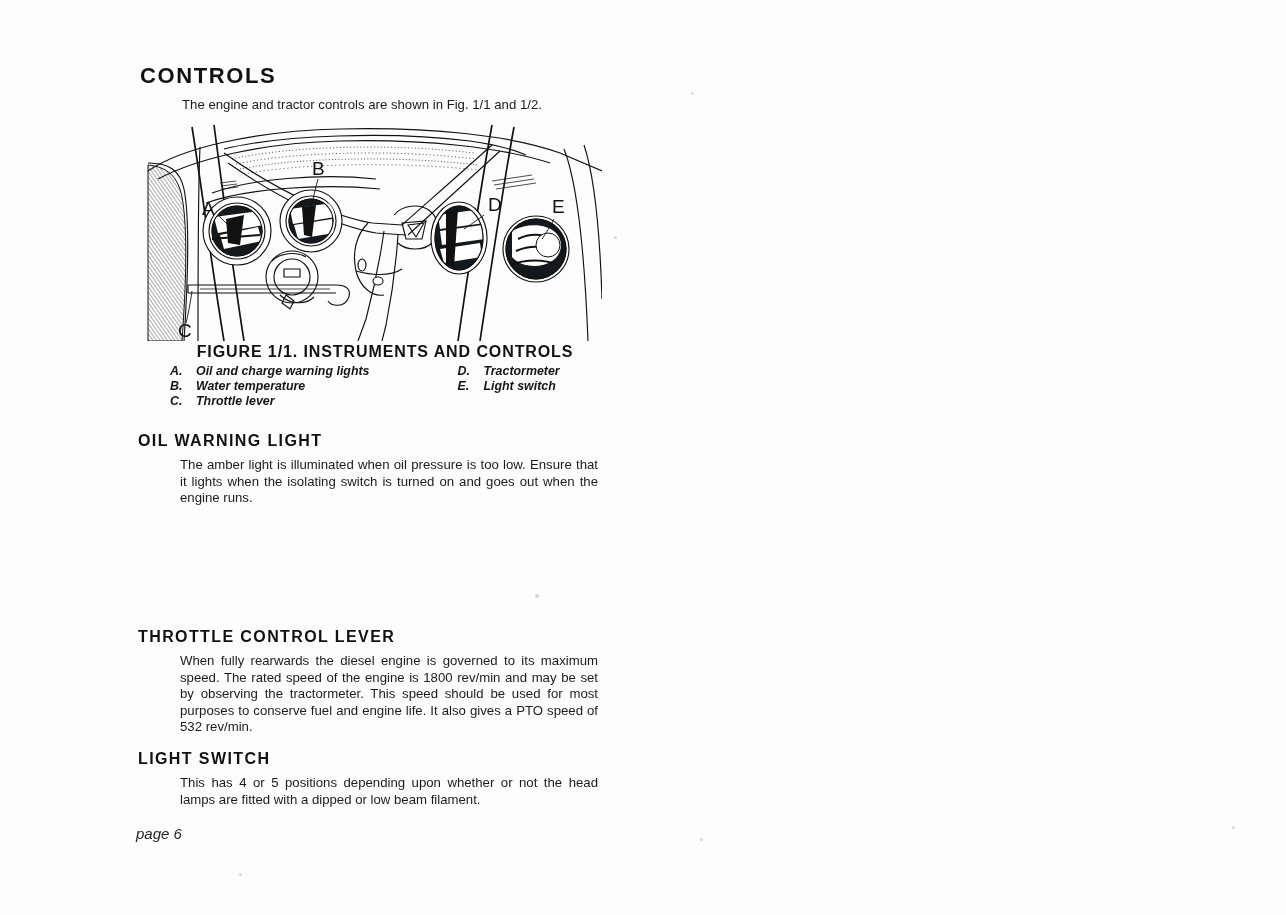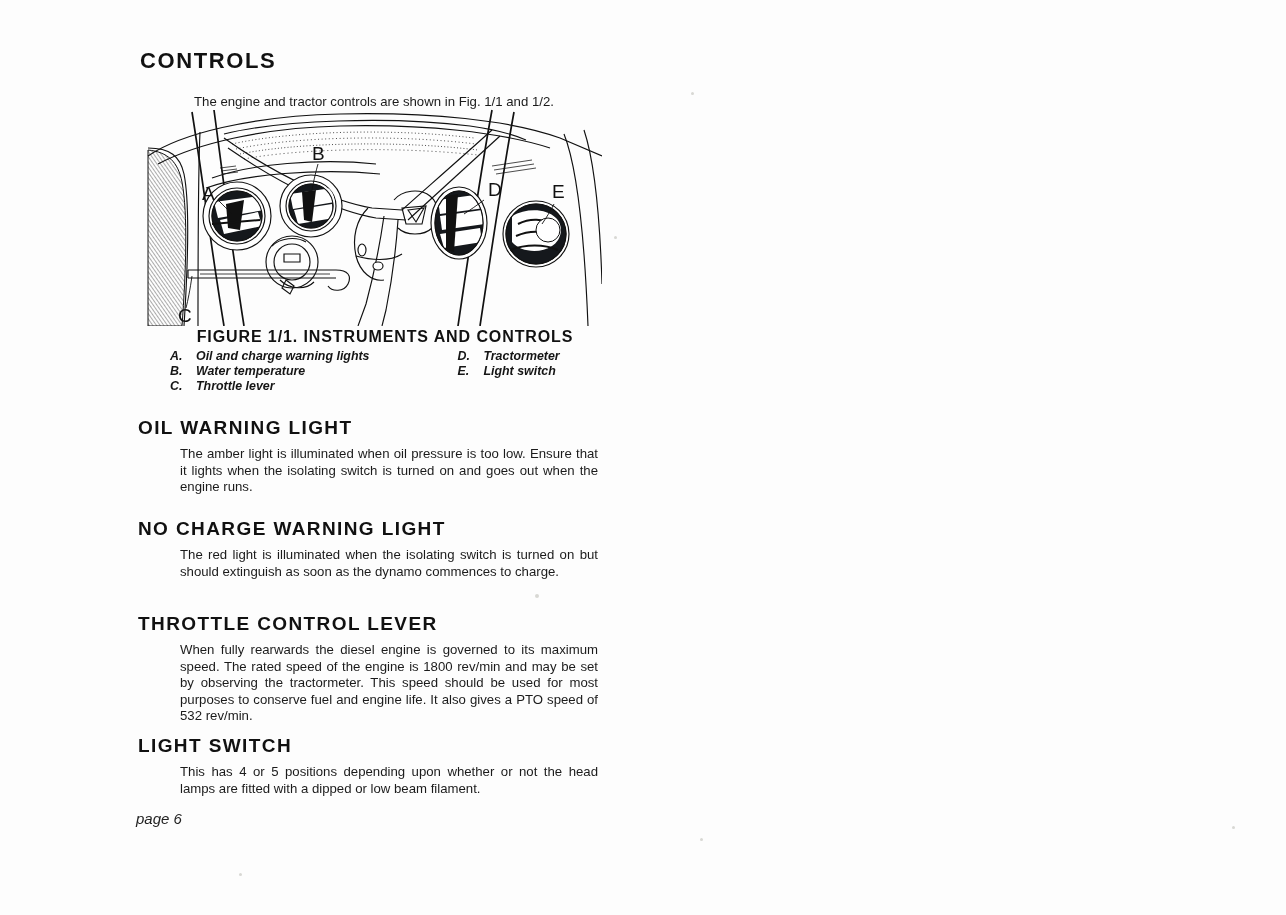--- a/index.html
+++ b/index.html
@@ -17,32 +17,32 @@
   }
 
   
   #spread {
     position: absolute;
     inset: 0;
     background: #fdfdfd;
   }
   .page {
     position: absolute;
-    top: 0;
+    top: 15px;
     height: 795px;
     background: transparent;
   }
   #page-left  { left: 0;    width: 643px; }
   #page-right { left: 643px; width: 643px; }
 
   
   .section-head {
     font-family: "Liberation Sans", sans-serif;
     font-weight: 700;
-    font-size: 19px;
+    font-size: 16px;
     letter-spacing: 1.4px;
     color: #111;
     margin: 0 0 7px 0;
     white-space: nowrap;
   }
   .big-head {
     font-family: "Liberation Sans", sans-serif;
     font-weight: 700;
     font-size: 22px;
     letter-spacing: 1.6px;
@@ -51,21 +51,21 @@
   }
   .body-par {
     font-family: "Liberation Sans", sans-serif;
     font-size: 13.2px;
     line-height: 16.6px;
     text-align: justify;
     color: #1b1b1b;
     margin: 0;
   }
   .indent { text-indent: 0; padding-left: 42px; }
-  .blocktext { margin: 16px; }
+  .blocktext { margin: 4px; }
 
   
   #ctrl-title      { position: absolute; left: 140px; top: 48px; }
   #ctrl-intro      { position: absolute; left: 178px; top: 78px; width: 430px; }
 
   #fig1-wrap       { position: absolute; left: 140px; top: 104px; width: 462px; height: 222px; }
   #fig1-caption    { position: absolute; left: 165px; top: 328px; width: 440px; text-align: center; }
   #fig1-legend     { position: absolute; left: 170px; top: 349px; width: 430px; }
 
   #sec-oil         { position: absolute; left: 138px; top: 417px; width: 460px; }
@@ -297,24 +297,20 @@
         <td class="val"></td>
       </tr>
     </tbody>
       </table>
 
     <div id="sec-oil">
       <div class="section-head">OIL WARNING LIGHT</div>
       <p class="body-par indent">The amber light is illuminated when oil pressure is too low. Ensure that it lights when the isolating switch is turned on and goes out when the engine runs.</p>
     </div>
 
-    <div id="sec-nocharge">
-      <div class="section-head">NO CHARGE WARNING LIGHT</div>
-      <p class="body-par indent">The red light is illuminated when the isolating switch is turned on but should extinguish as soon as the dynamo commences to charge.</p>
-    </div>
 
     <div id="sec-throttle">
       <div class="section-head">THROTTLE CONTROL LEVER</div>
       <p class="body-par indent">When fully rearwards the diesel engine is governed to its maximum speed. The rated speed of the engine is 1800 rev/min and may be set by observing the tractormeter. This speed should be used for most purposes to conserve fuel and engine life. It also gives a PTO speed of 532 rev/min.</p>
     </div>
 
     <div id="sec-lightswitch">
       <div class="section-head">LIGHT SWITCH</div>
       <p class="body-par indent">This has 4 or 5 positions depending upon whether or not the head lamps are fitted with a dipped or low beam filament.</p>
     </div>

